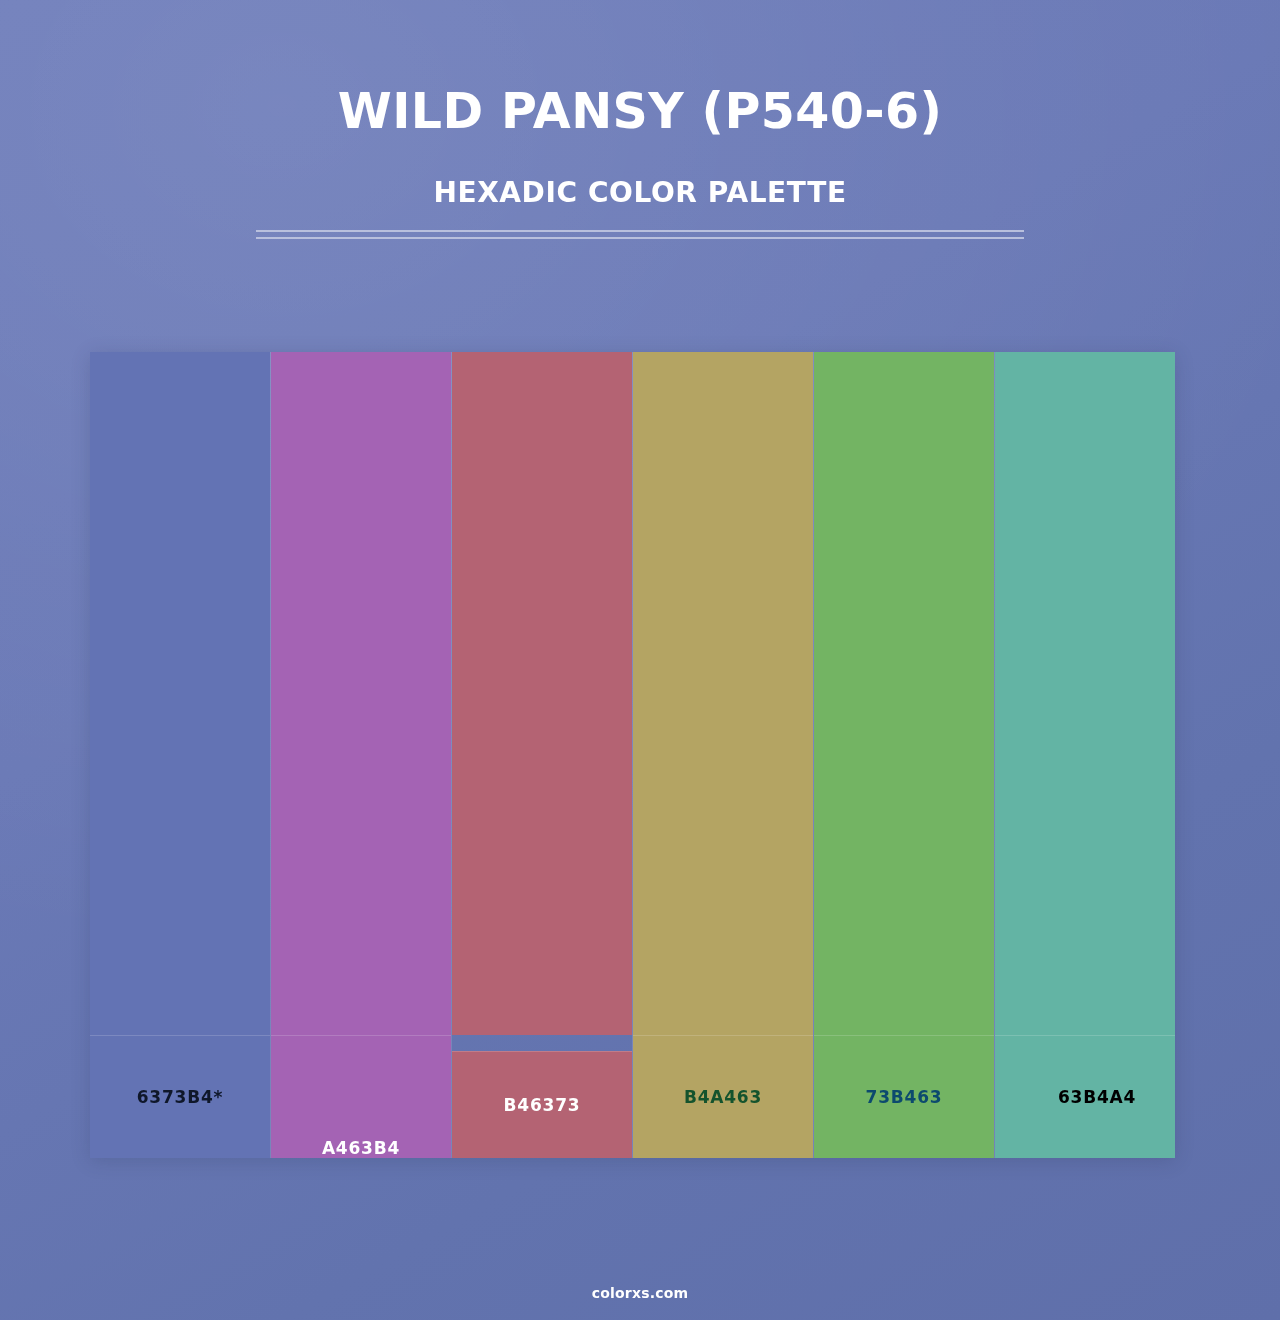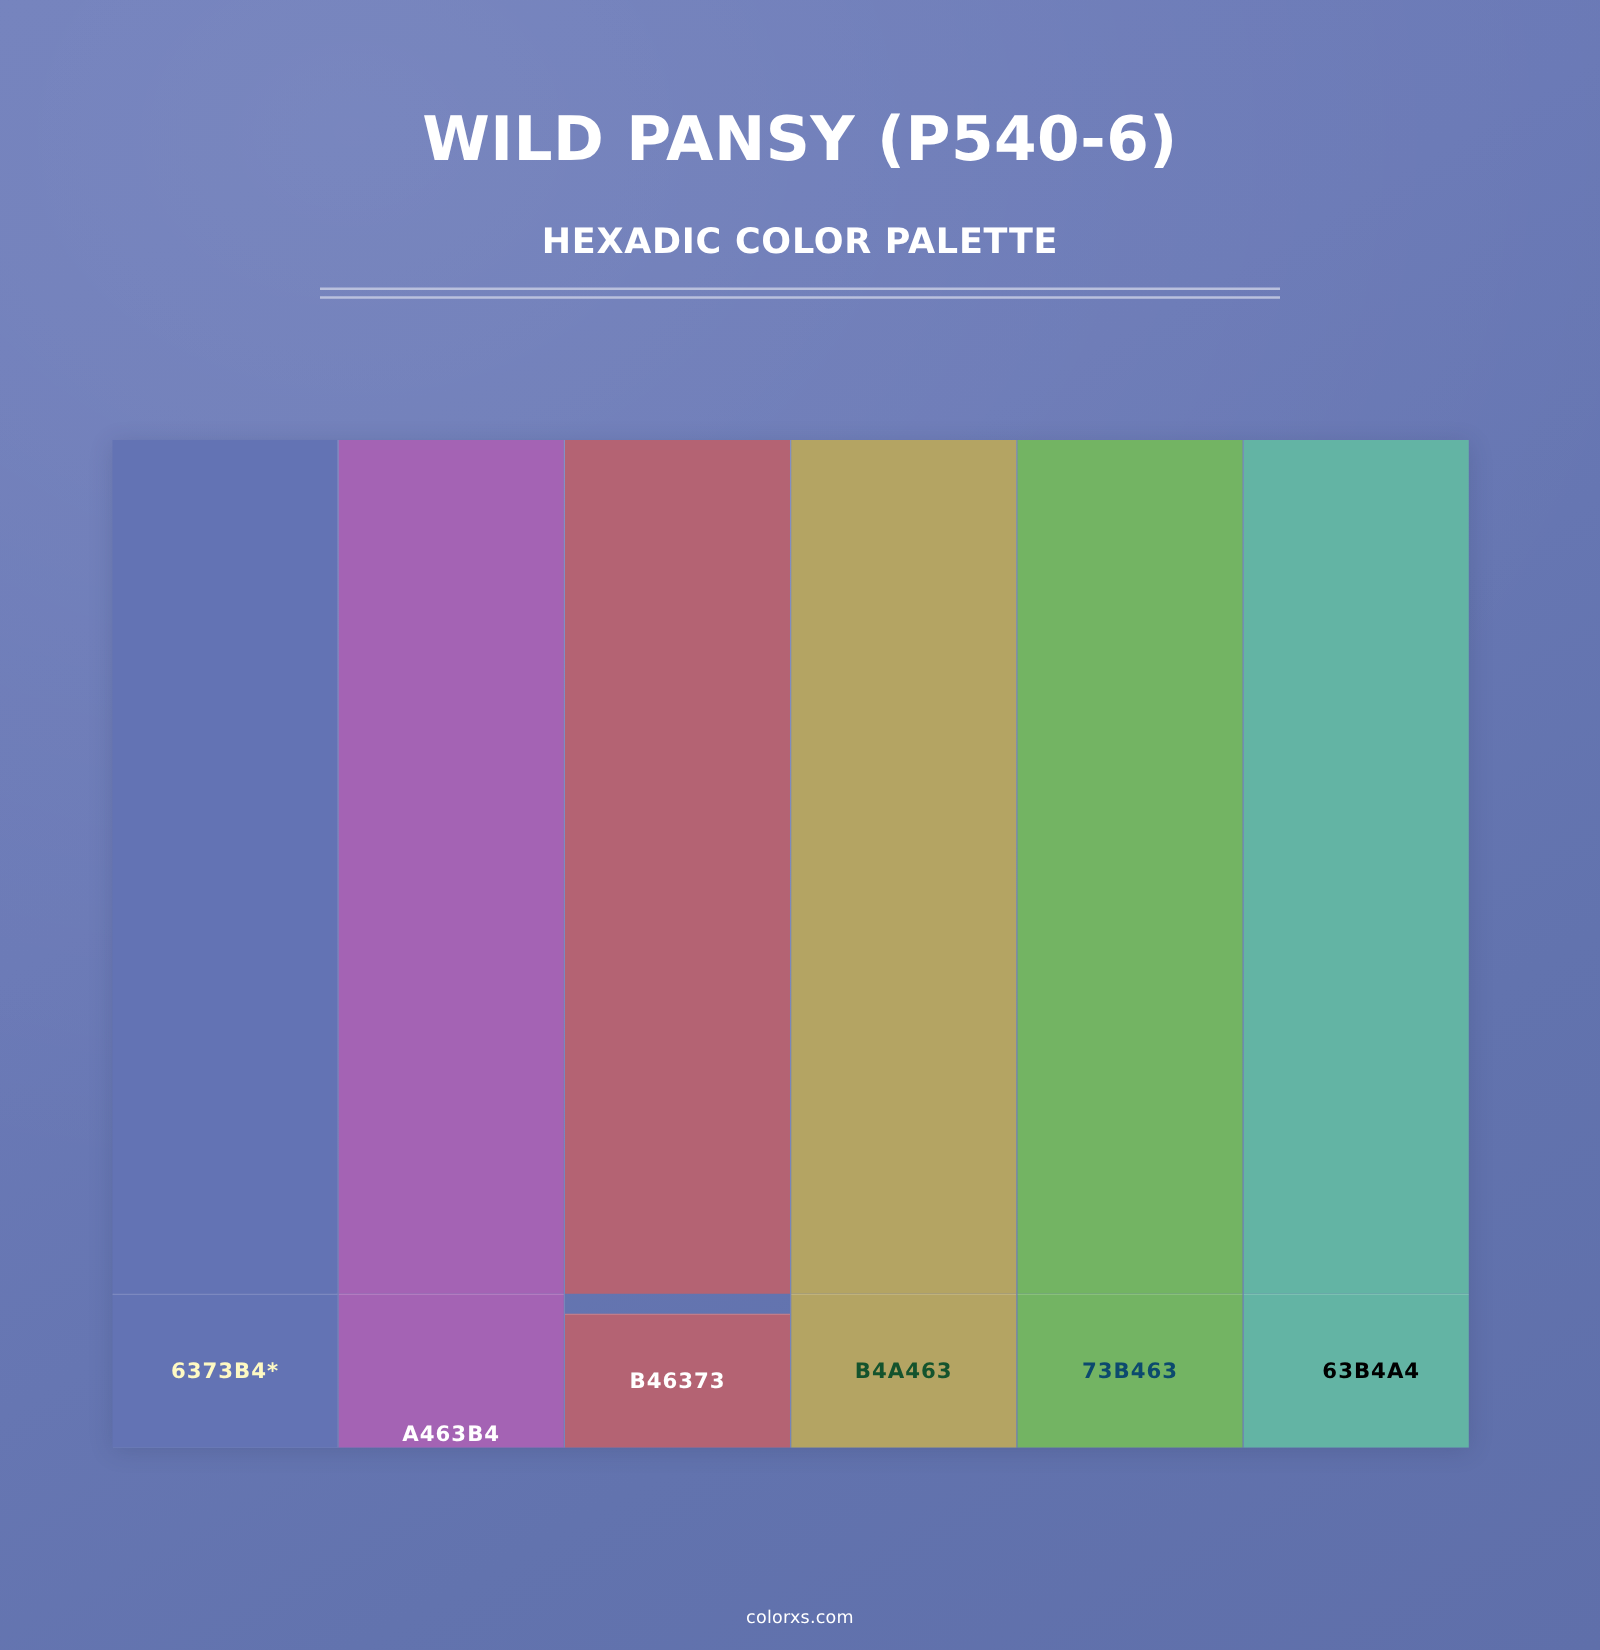--- a/index.html
+++ b/index.html
@@ -130,21 +130,21 @@
   
   #footer {
     position: absolute;
     left: 0;
     top: 1283px;
     width: 1280px;
     text-align: center;
   }
   #footer-text {
     font-size: 14px;
-    font-weight: normal;
+    font-weight: bold;
     letter-spacing: 0.2px;
     color: #ffffff;
     font-family: "DejaVu Sans", sans-serif;
   }
 </style>
 </head>
 <body>
 
 <div id="page">
 
@@ -155,21 +155,21 @@
 
   <div id="divider">
     <div class="rule-line rule-top"></div>
     <div class="rule-line rule-bot"></div>
   </div>
 
   <div id="palette">
       <div class="swatch-col is-basecolor">
         <div class="swatch-fill" style="background-color: rgb(99, 115, 180);"></div>
         <div class="swatch-label-box" style="background-color: rgb(99, 115, 180);">
-          <span class="swatch-label" style="color: #fef9c3;">6373B4*</span>
+          <span class="swatch-label" style="color: #0f172a;">6373B4*</span>
         </div>
       </div>
       <div class="swatch-col">
         <div class="swatch-fill" style="background-color: rgb(164, 99, 180);"></div>
         <div class="swatch-label-box" style="background-color: rgb(164, 99, 180); align-items: flex-end;">
           <span class="swatch-label" style="color: rgb(255, 255, 255);">A463B4</span>
         </div>
       </div>
       <div class="swatch-col">
         <div class="swatch-fill" style="background-color: rgb(180, 99, 115);"></div>

